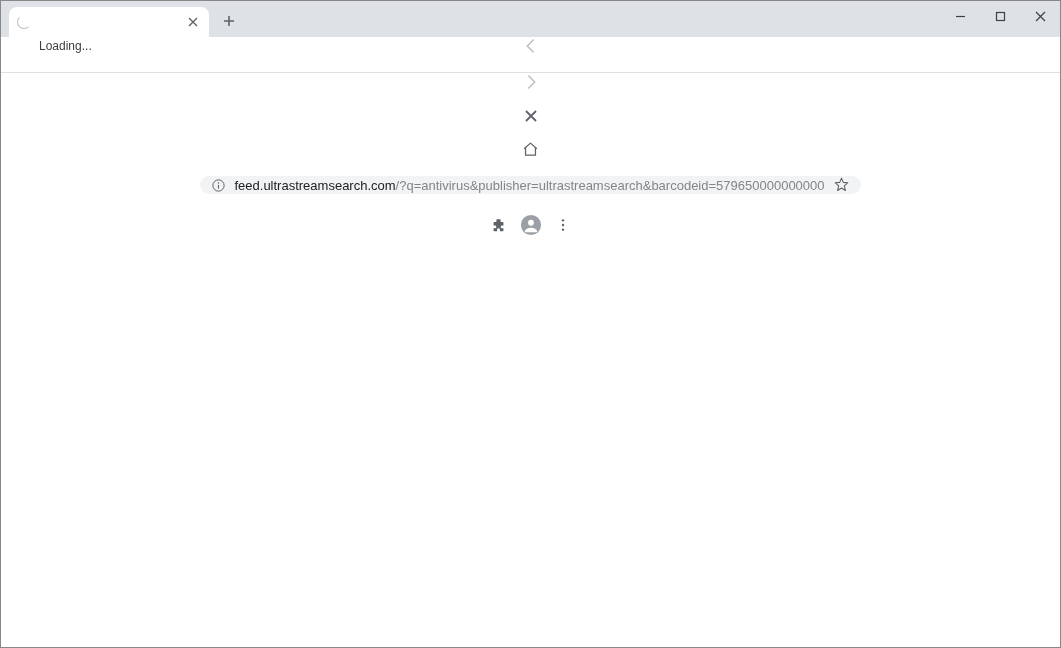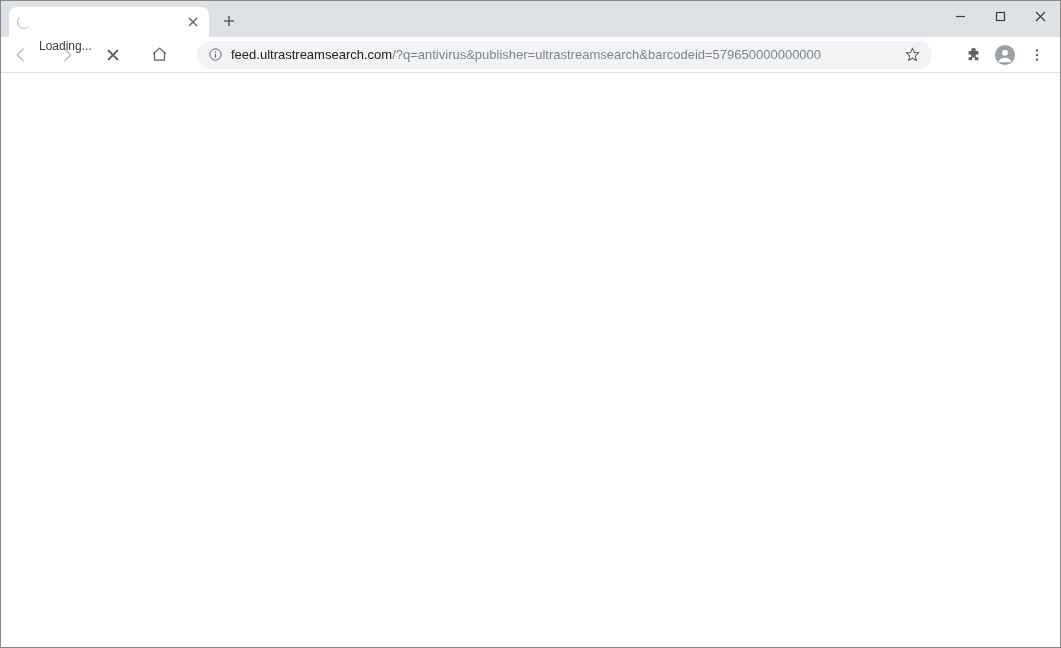--- a/index.html
+++ b/index.html
@@ -76,20 +76,21 @@
     cursor: pointer;
   }
   .toolbar {
     height: 36px;
     background: #fff;
     border-bottom: 1px solid #e0e0e0;
     display: flex;
     align-items: center;
     padding: 0 6px;
     gap: 18px;
+    flex-direction: column;
   }
   .nav-btn {
     width: 28px; height: 28px;
     display: flex; align-items: center; justify-content: center;
     color: #5f6368;
     border-radius: 50%;
     cursor: pointer;
   }
   .nav-btn.disabled { color: #bdbdbd; cursor: default; }
   .omnibox {

